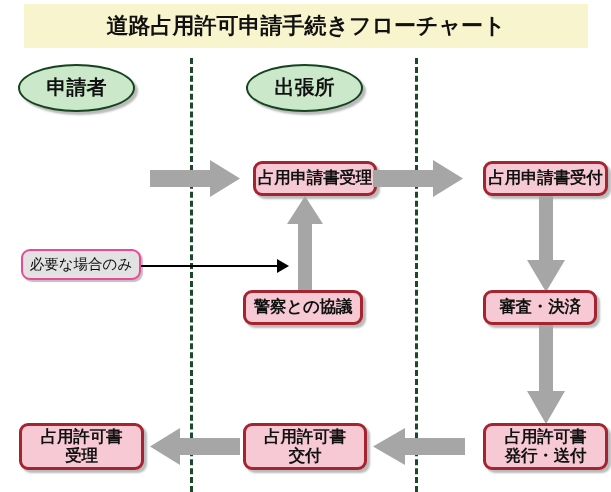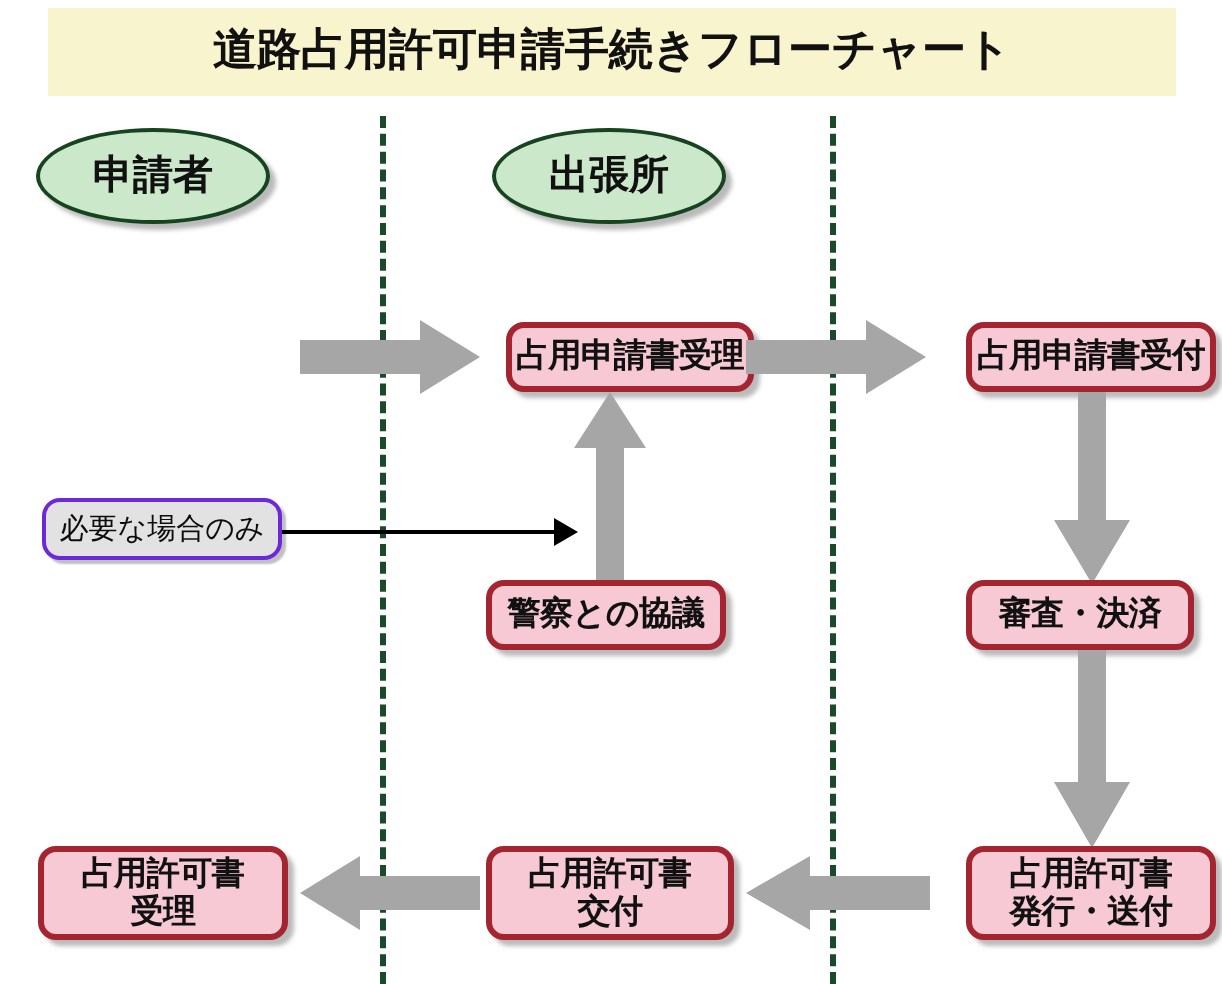--- a/index.html
+++ b/index.html
@@ -96,21 +96,21 @@
     color: #111111;
     line-height: 1.12;
     white-space: pre-line;
     letter-spacing: -0.2px;
   }
 
   
   .note-box {
     position: absolute;
     background: #e2e2e2;
-    border: 2px solid #6d28d9;
+    border: 2px solid #ec4899;
     border-radius: 9px;
     box-sizing: border-box;
     box-shadow: 2px 2px 1px rgba(130,130,130,0.5);
   }
   .note-box > span {
     display: flex;
     align-items: center;
     justify-content: center;
     width: 100%;
     height: 100%;

